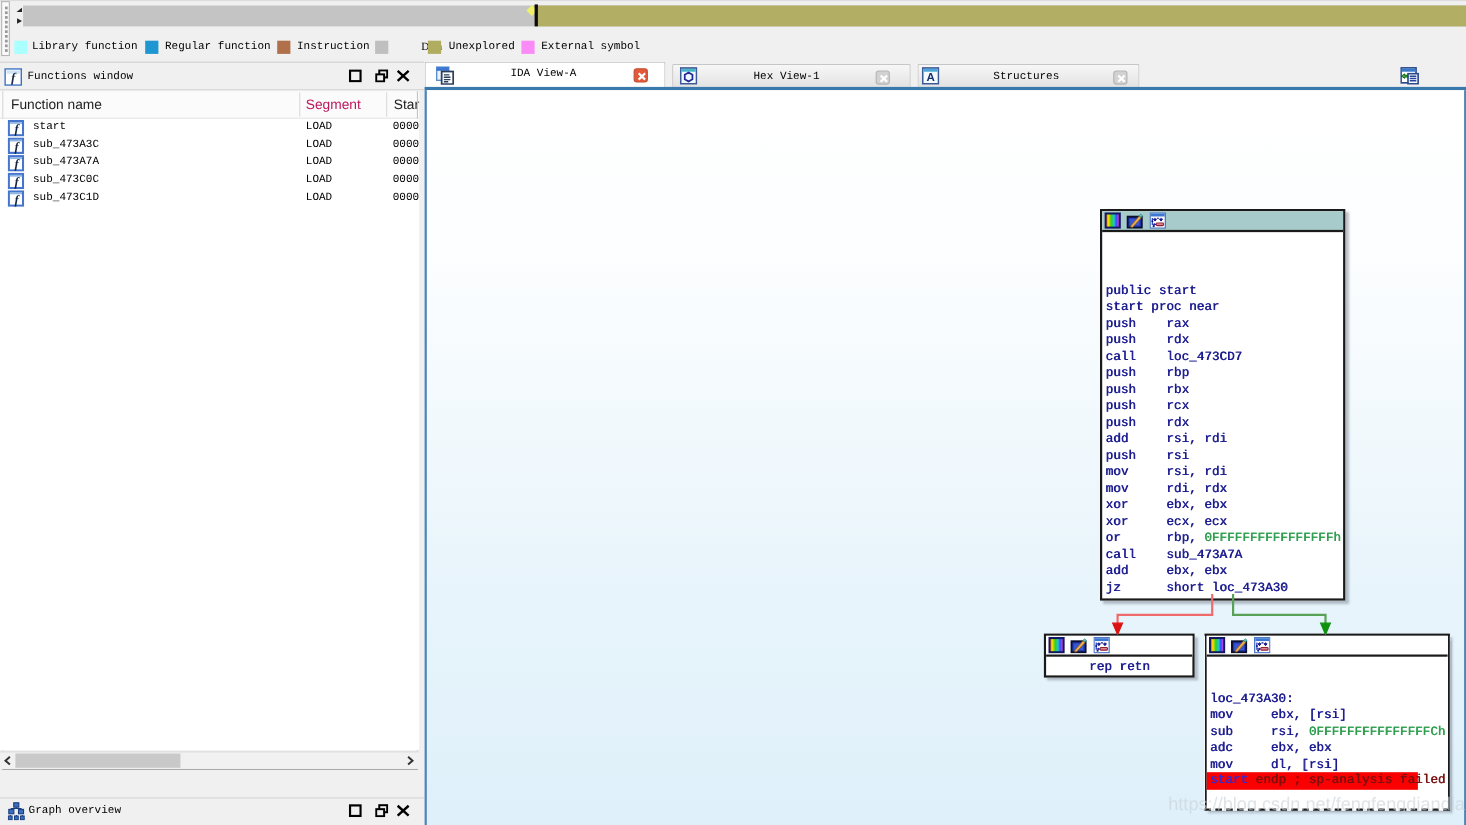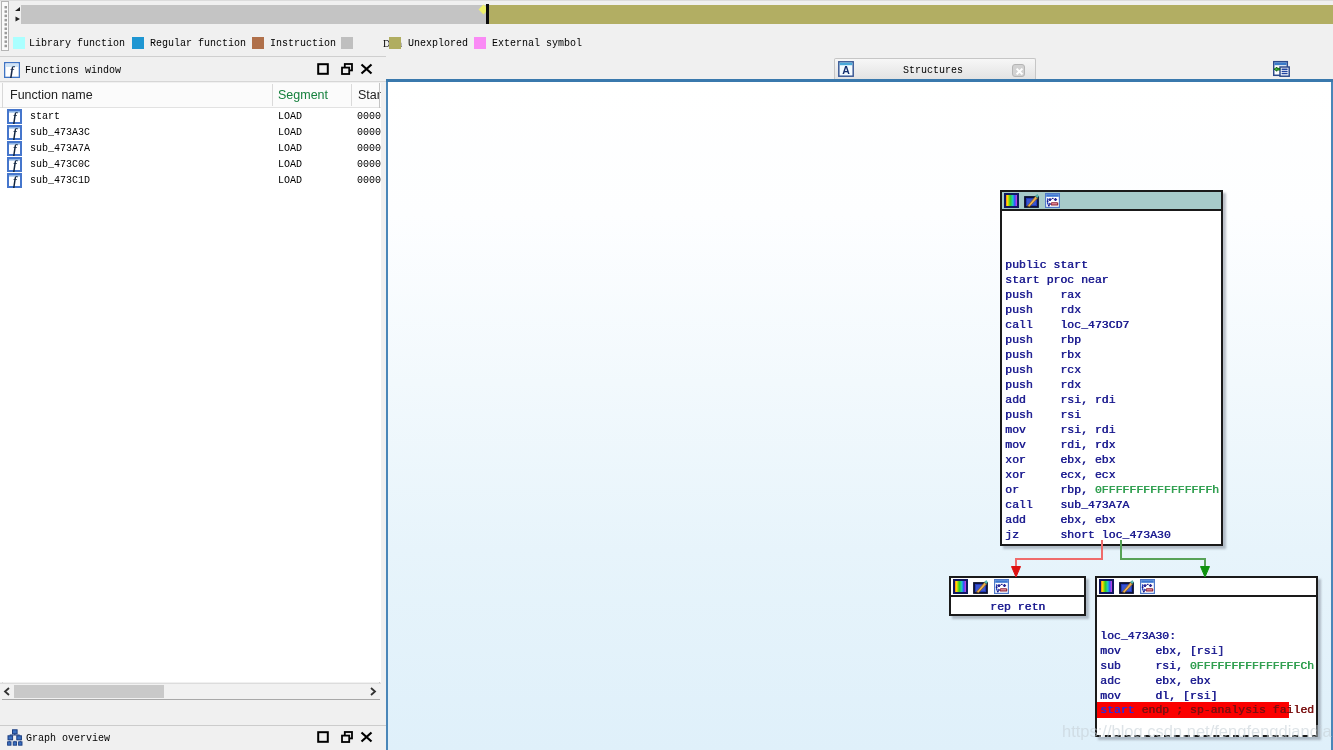--- a/index.html
+++ b/index.html
@@ -163,21 +163,21 @@
       <svg class="abs" style="left:341px;top:6px;" width="12" height="12" viewBox="0 0 12 12">
           <rect x="3.8" y="1" width="7.2" height="6.4" fill="none" stroke="#000" stroke-width="1.8"></rect>
           <rect x="1" y="4.6" width="7.2" height="6.4" fill="#f0f0f0" stroke="#000" stroke-width="1.8"></rect>
         </svg>
       <svg class="abs" style="left:360px;top:6px;" width="13" height="12" viewBox="0 0 13 12">
           <path d="M1.5 1.5 L11.5 10.5 M11.5 1.5 L1.5 10.5" stroke="#000" stroke-width="2.2"></path>
         </svg>
     </div>
     <div class="abs" id="lheader">
       <div class="abs sans" style="left:10px;top:12px;transform:translateY(-50%);font-size:12.5px;color:#222;">Function name</div>
-      <div class="abs sans" style="left:278px;top:12px;transform:translateY(-50%);font-size:12.5px;color:#15803d;">Segment</div>
+      <div class="abs sans" style="left:278px;top:12px;transform:translateY(-50%);font-size:12.5px;color:#be185d;">Segment</div>
       <div class="abs sans" style="left:358px;top:12px;transform:translateY(-50%);font-size:12.5px;color:#222;">Start</div>
       <div class="abs" style="left:272px;top:1px;width:1px;height:22px;background:#dadada;"></div>
       <div class="abs" style="left:351px;top:1px;width:1px;height:22px;background:#dadada;"></div>
     </div>
     <div class="abs" style="left:2px;top:27px;width:1px;height:616px;background:#d8d8d8;"></div>
     <div class="abs" style="left:379px;top:27px;width:1px;height:616px;background:#c4c4c4;"></div>
     <div class="abs" style="left:2px;top:643px;width:378px;height:1px;background:#a8a8a8;"></div>
     <div class="abs" id="llist">
       <svg class="ficon" style="left:7px;top:1px;">
           <use href="#fic"></use>
@@ -240,20 +240,47 @@
           <rect x="1" y="4.6" width="7.2" height="6.4" fill="#f0f0f0" stroke="#000" stroke-width="1.8"></rect>
         </svg>
       <svg class="abs" style="left:360px;top:5px;" width="13" height="12" viewBox="0 0 13 12">
           <path d="M1.5 1.5 L11.5 10.5 M11.5 1.5 L1.5 10.5" stroke="#000" stroke-width="2.2"></path>
         </svg>
     </div>
   </div>
 
   <div class="abs" id="rpanel">
     <div class="abs" id="tabbar">
+      <div class="tab tabactive" style="left:0px;width:219px;">
+        <svg class="abs" style="left:9px;top:3px;" width="17" height="17" viewBox="0 0 17 17">
+          <rect x="1" y="1" width="11" height="12" fill="#eaf4fb" stroke="#5588cc" stroke-width="1.2"></rect>
+          <rect x="1" y="1" width="11" height="3.4" fill="#3c78d2"></rect>
+          <rect x="5.5" y="5" width="10.5" height="11.5" fill="#fdfeff" stroke="#2c3e5c" stroke-width="1.6"></rect>
+          <path d="M7.5 8 h5 M7.5 10.2 h6 M7.5 12.4 h6 M7.5 14.3 h4" stroke="#2c3e5c" stroke-width="1.2"></path>
+        </svg>
+        <div class="tabtxt" style="left:77px;">IDA View-A</div>
+        <div class="tabx txred" style="left:189px;">
+            <svg width="11" height="11" viewBox="0 0 11 11">
+              <path d="M2.6 2.6 L8.4 8.4 M8.4 2.6 L2.6 8.4" stroke="#fff" stroke-width="2"></path>
+            </svg>
+          </div>
+      </div>
+      <div class="tab" style="left:225px;width:217px;">
+        <svg class="abs" style="left:6px;top:2px;" width="16" height="16" viewBox="0 0 16 16">
+          <rect x="0.8" y="0.8" width="14.4" height="14.4" fill="#f4fbff" stroke="#3c5a96" stroke-width="1.5"></rect>
+          <rect x="1.6" y="1.6" width="12.8" height="2.6" fill="#45b5c8"></rect>
+          <path d="M8 5 L11.5 7 L11.5 11 L8 13 L4.5 11 L4.5 7 Z" fill="#eef6ff" stroke="#232a96" stroke-width="1.6"></path>
+        </svg>
+        <div class="tabtxt" style="left:73px;">Hex View-1</div>
+        <div class="tabx txgray" style="left:184px;">
+            <svg width="11" height="11" viewBox="0 0 11 11">
+              <path d="M2.6 2.6 L8.4 8.4 M8.4 2.6 L2.6 8.4" stroke="#fff" stroke-width="2"></path>
+            </svg>
+          </div>
+      </div>
       <div class="tab" style="left:448px;width:202px;">
         <svg class="abs" style="left:3px;top:2px;" width="16" height="16" viewBox="0 0 16 16">
           <rect x="0.8" y="0.8" width="14.4" height="14.4" fill="#f4fbff" stroke="#3c5a96" stroke-width="1.5"></rect>
           <rect x="1.6" y="1.6" width="12.8" height="2.6" fill="#49a8d8"></rect>
           <text x="8" y="13" font-size="10.5" font-weight="bold" font-family="Liberation Sans,sans-serif" fill="#16306e" text-anchor="middle">A</text>
         </svg>
         <div class="tabtxt" style="left:68px;">Structures</div>
         <div class="tabx txgray" style="left:177px;">
             <svg width="11" height="11" viewBox="0 0 11 11">
               <path d="M2.6 2.6 L8.4 8.4 M8.4 2.6 L2.6 8.4" stroke="#fff" stroke-width="2"></path>

